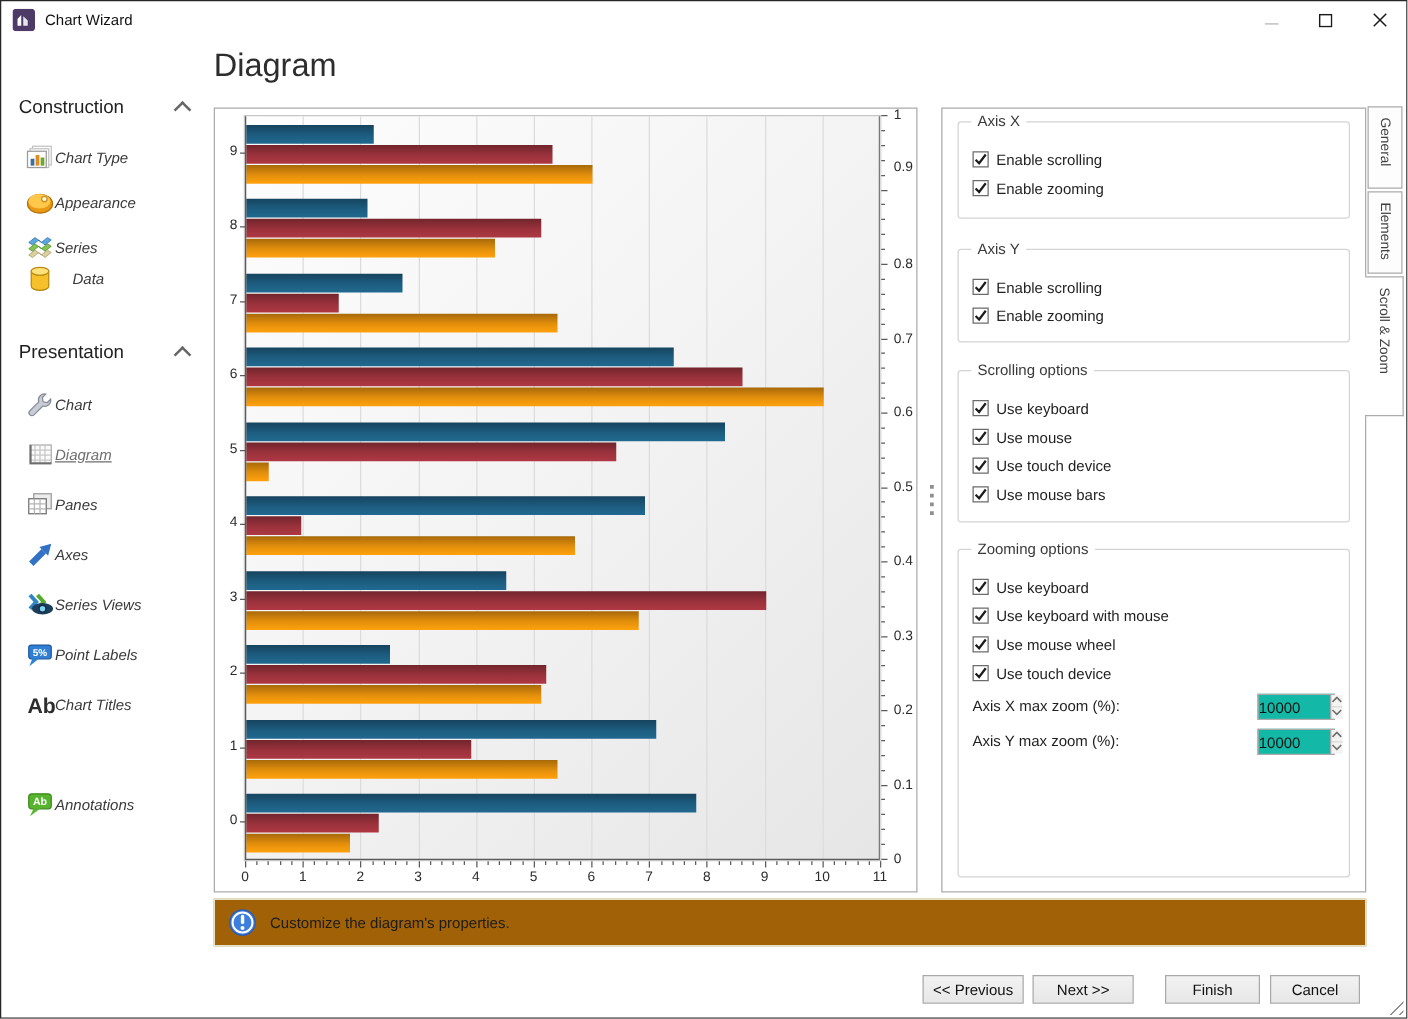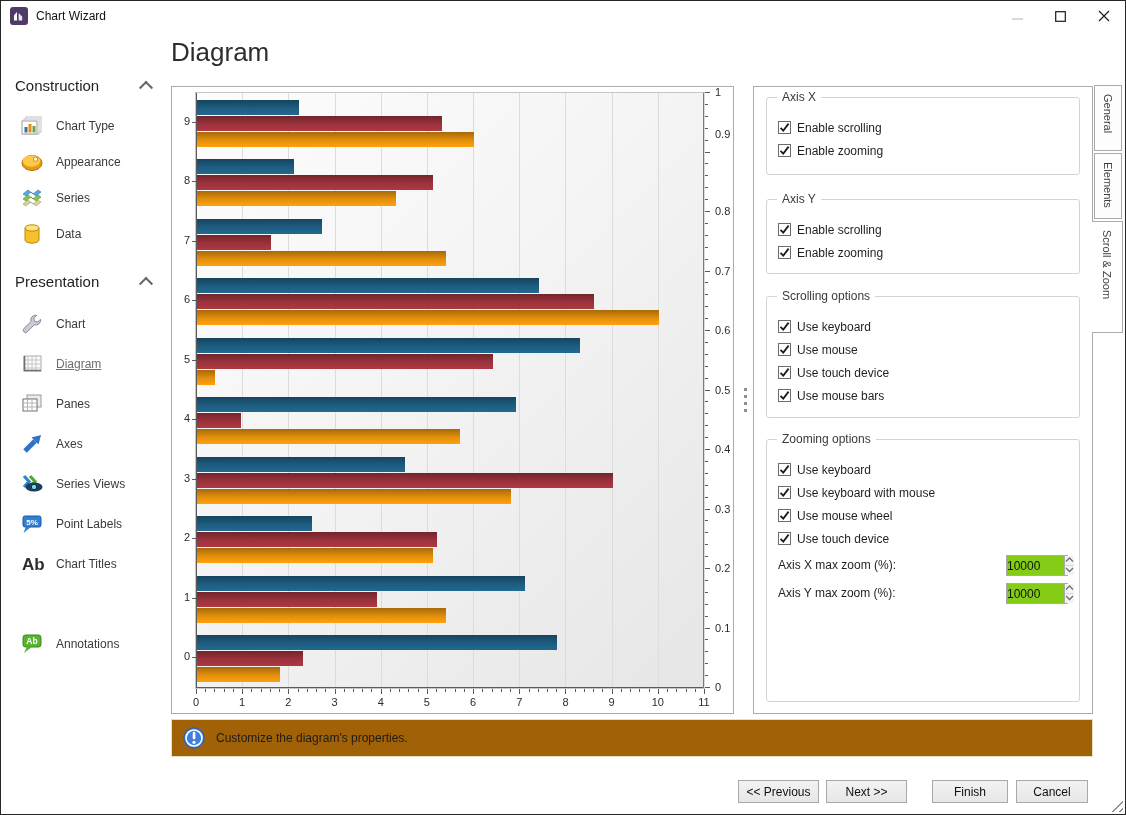--- a/index.html
+++ b/index.html
@@ -12,21 +12,21 @@
   .wincontrols{position:absolute;right:0;top:0;height:30px;display:flex;}
   .wbtn{width:43px;height:30px;display:flex;align-items:center;justify-content:center;}
   
   .sidebar{position:absolute;left:0;top:30px;width:168px;bottom:0;}
   .side-header{position:absolute;left:14px;right:10px;height:24px;display:flex;align-items:center;
                font-size:15px;color:#1f1f1f;cursor:default;}
   .side-header .chev{margin-left:auto;margin-right:8px;width:8px;height:8px;border-left:2px solid #666;
                      border-top:2px solid #666;transform:rotate(45deg) translate(2px,2px);}
   .side-item{position:absolute;left:14px;right:2px;display:flex;align-items:center;cursor:default;}
   .side-icon{width:24px;height:24px;margin-left:5px;flex:0 0 24px;}
-  .side-label{margin-left:12px;font-size:12px;color:#3a3a3a;white-space:nowrap;}
+  .side-label{font-size:12px;color:#3a3a3a;white-space:nowrap;font-style:italic;}
   .side-label.selected{color:#6e6e6e;text-decoration:underline;}
   
   .page-title{position:absolute;left:170px;top:36px;font-size:26px;color:#2d2d2d;}
   
   .chart-box{position:absolute;left:170px;top:85px;width:563px;height:628px;border:1px solid #ababab;
              background:#fff;box-sizing:border-box;}
   .plot{position:absolute;left:23px;top:5px;width:508px;height:595px;
         background:linear-gradient(135deg,#fdfdfd 0%,#f4f4f4 45%,#e6e6e6 100%);
         border:1px solid #c6c6c6;box-sizing:content-box;}
   .gridline{position:absolute;top:0;bottom:0;width:1px;background:#dcdcdc;}
@@ -42,21 +42,21 @@
   .opt-panel{position:absolute;left:752px;top:85px;width:340px;height:628px;border:1px solid #ababab;
              background:#fff;box-sizing:border-box;}
   .group{position:absolute;left:12px;right:12px;border:1px solid #d4d4d4;border-radius:3px;box-sizing:border-box;}
   .group-label{position:absolute;top:-8px;left:10px;background:#fff;padding:0 5px;font-size:12px;color:#3a3a3a;}
   .cb-row{height:23px;display:flex;align-items:center;padding-left:11px;}
   .cbox{width:13px;height:13px;border:1px solid #6b6b6b;background:#fff;display:flex;align-items:center;
         justify-content:center;box-sizing:border-box;flex:0 0 13px;}
   .cb-label{margin-left:6px;font-size:12px;color:#1f1f1f;}
   .spin-row{height:26px;display:flex;align-items:center;padding:0 11px;margin-top:2px;}
   .spin-label{flex:1;font-size:12px;color:#1f1f1f;}
-  .spin{width:62px;height:21px;border:1px solid #ababab;background:#84cc16;display:flex;box-sizing:border-box;gap:20px;}
+  .spin{width:62px;height:21px;border:1px solid #ababab;background:#14b8a6;display:flex;box-sizing:border-box;gap:20px;}
   .spin-val{flex:1;font-size:12px;color:#111;text-align:right;padding:3px 4px 0 0;}
   .spin-btns{width:15px;border-left:1px solid #ababab;display:flex;flex-direction:column;}
   .spin-btns span{flex:1;display:flex;align-items:center;justify-content:center;background:#f3f3f3;}
   .spin-btns span + span{border-top:1px solid #d9d9d9;}
   
   .vtabs{position:absolute;left:1091px;top:84px;width:34px;}
   .vtab{position:absolute;writing-mode:vertical-rl;font-size:11px;color:#3f3f3f;background:#fdfdfd;
         border:1px solid #ababab;box-sizing:border-box;display:flex;align-items:center;
         padding:8px 0;justify-content:flex-start;}
   .vtab.inactive{left:2px;width:28px;}
@@ -130,21 +130,21 @@
         <span class="side-label">Series</span>
       </div>
       <div class="side-item" style="top: 113px; height: 36px;">
         <span class="side-icon"><svg viewBox="0 0 24 24" width="24" height="24">
             <ellipse cx="12" cy="13" rx="10" ry="7.5" fill="#e89a12" stroke="#b2700a"></ellipse>
             <ellipse cx="11.5" cy="11" rx="8.8" ry="5.8" fill="#ffc84a"></ellipse>
             <circle cx="15.5" cy="9.2" r="2.2" fill="#fff6d8" stroke="#c89020"></circle>
           </svg></span>
         <span class="side-label">Appearance</span>
       </div>
-      <div class="side-item" style="top: 185px; height: 36px;">
+      <div class="side-item" style="top: 174px; height: 36px; gap: 14px;">
         <span class="side-icon"><svg viewBox="0 0 24 24" width="24" height="24">
             <path d="M5 6 v12 a7 3.2 0 0 0 14 0 v-12 Z" fill="#f5c02a" stroke="#b98a10"></path>
             <ellipse cx="12" cy="6" rx="7" ry="3.2" fill="#ffe27a" stroke="#b98a10"></ellipse>
           </svg></span>
         <span class="side-label">Data</span>
       </div>
       <div class="side-header" style="top: 238px;">
         <span>Presentation</span>
         <span class="chev"></span>
       </div>

